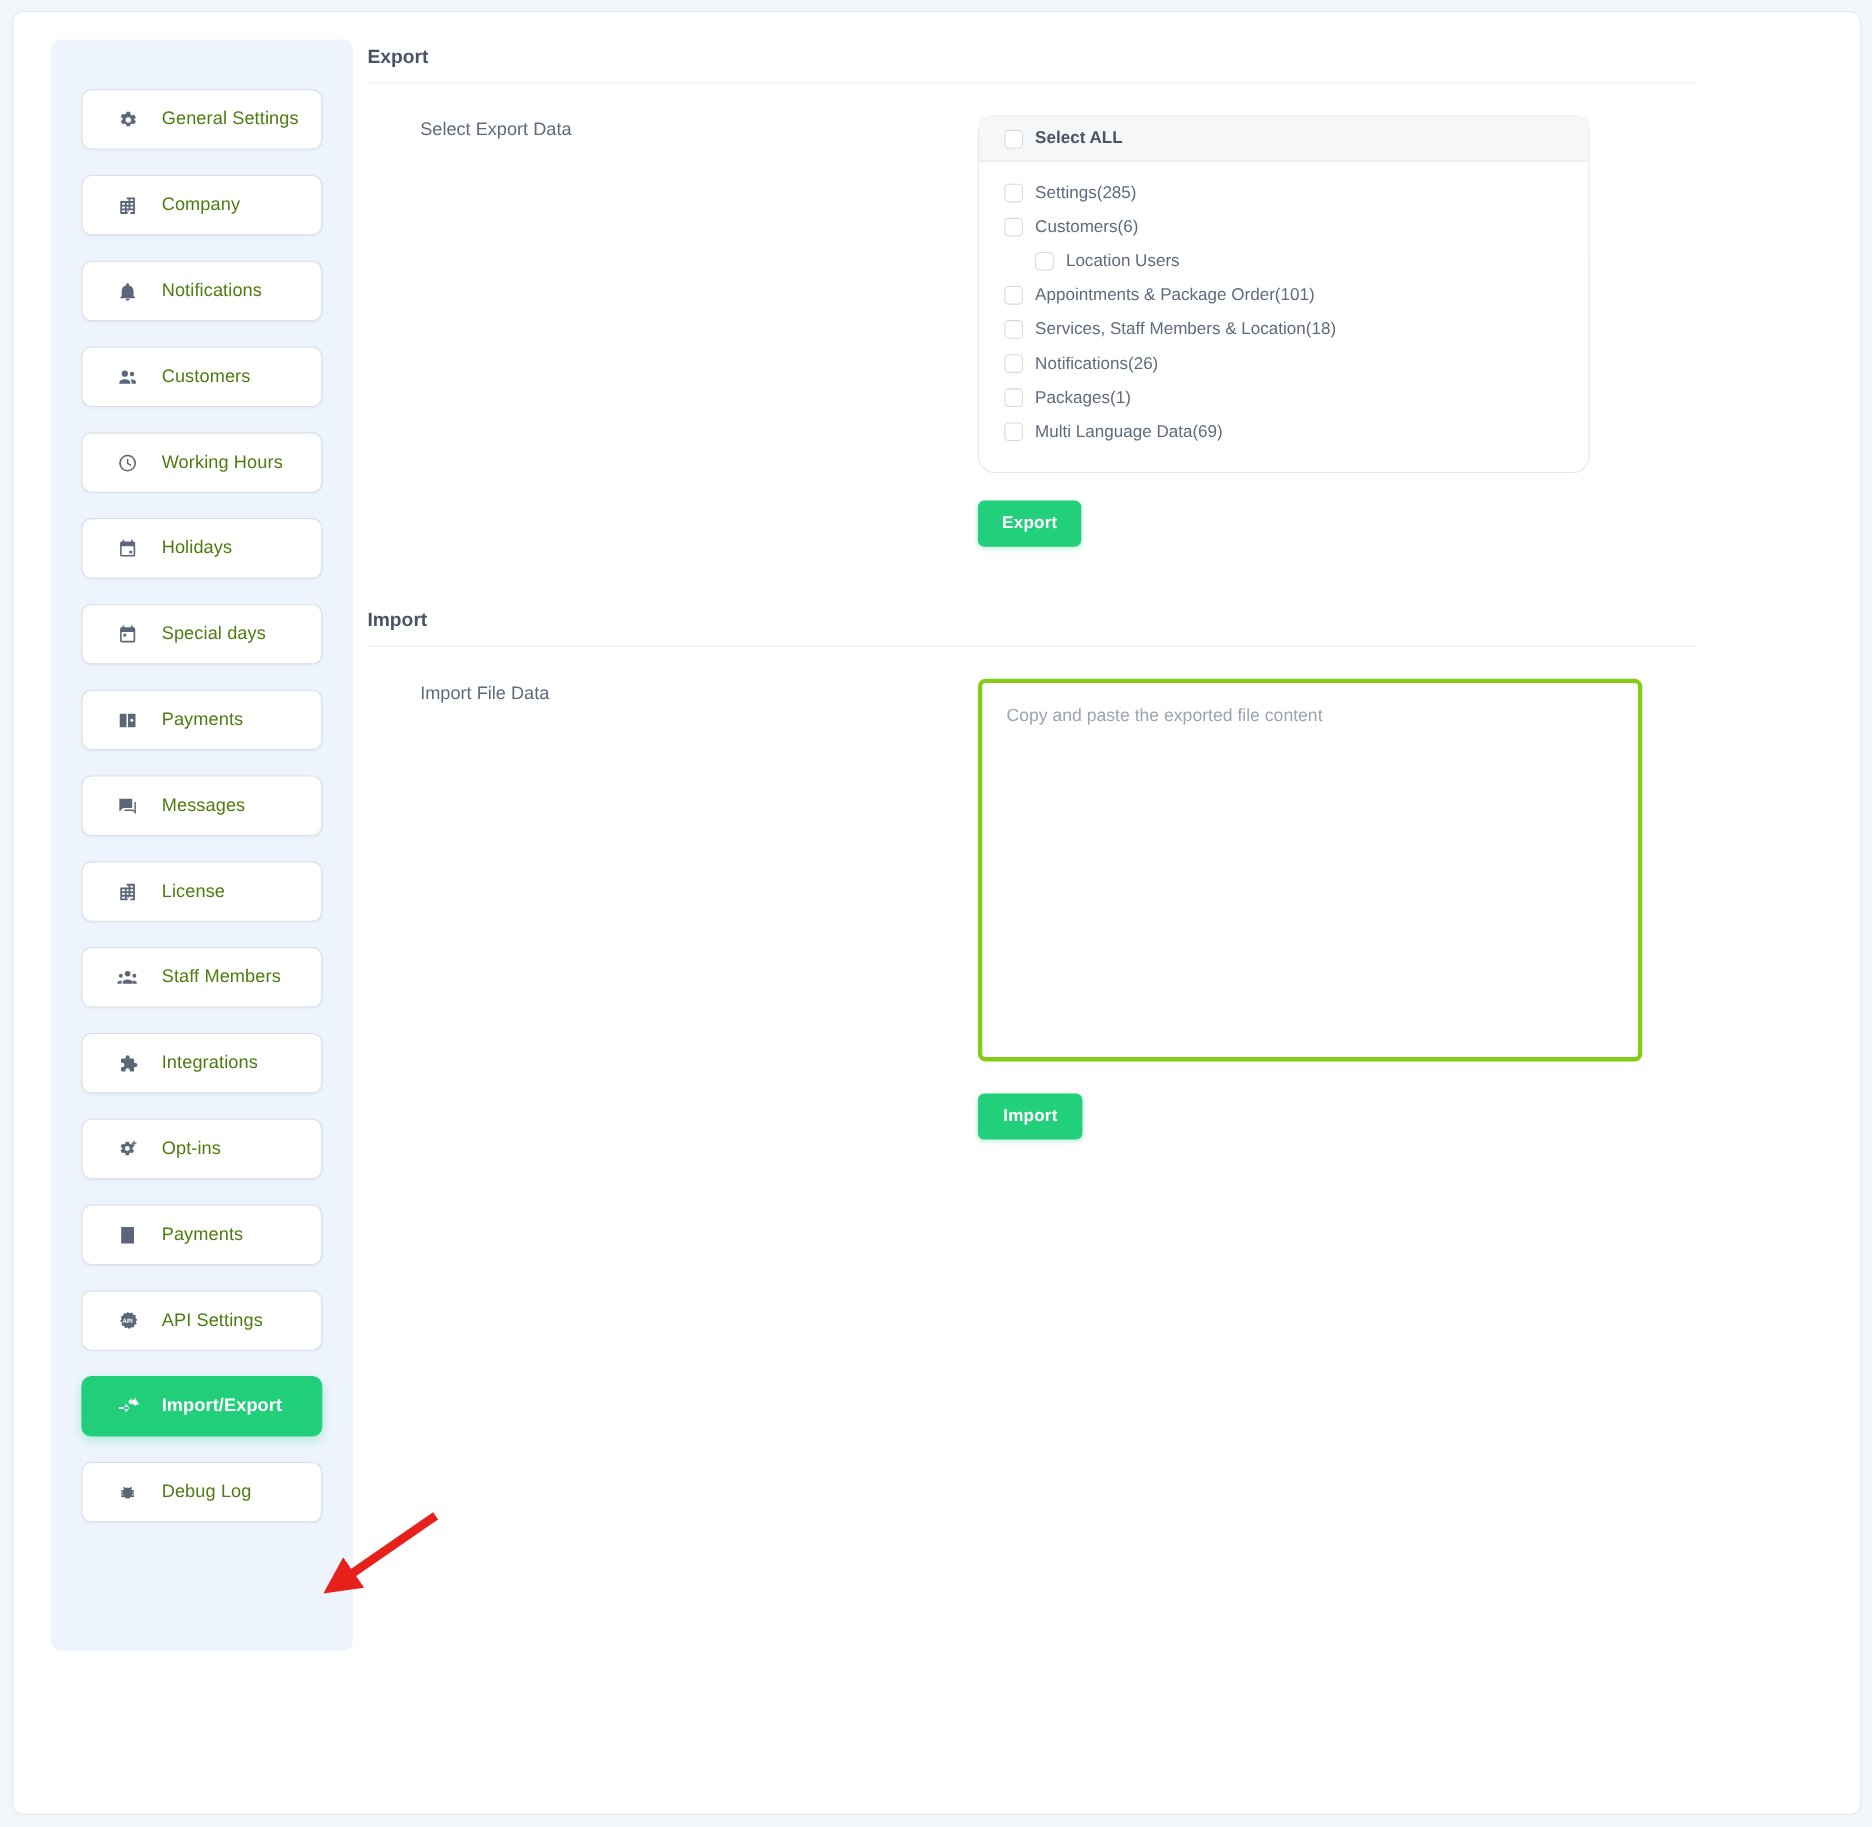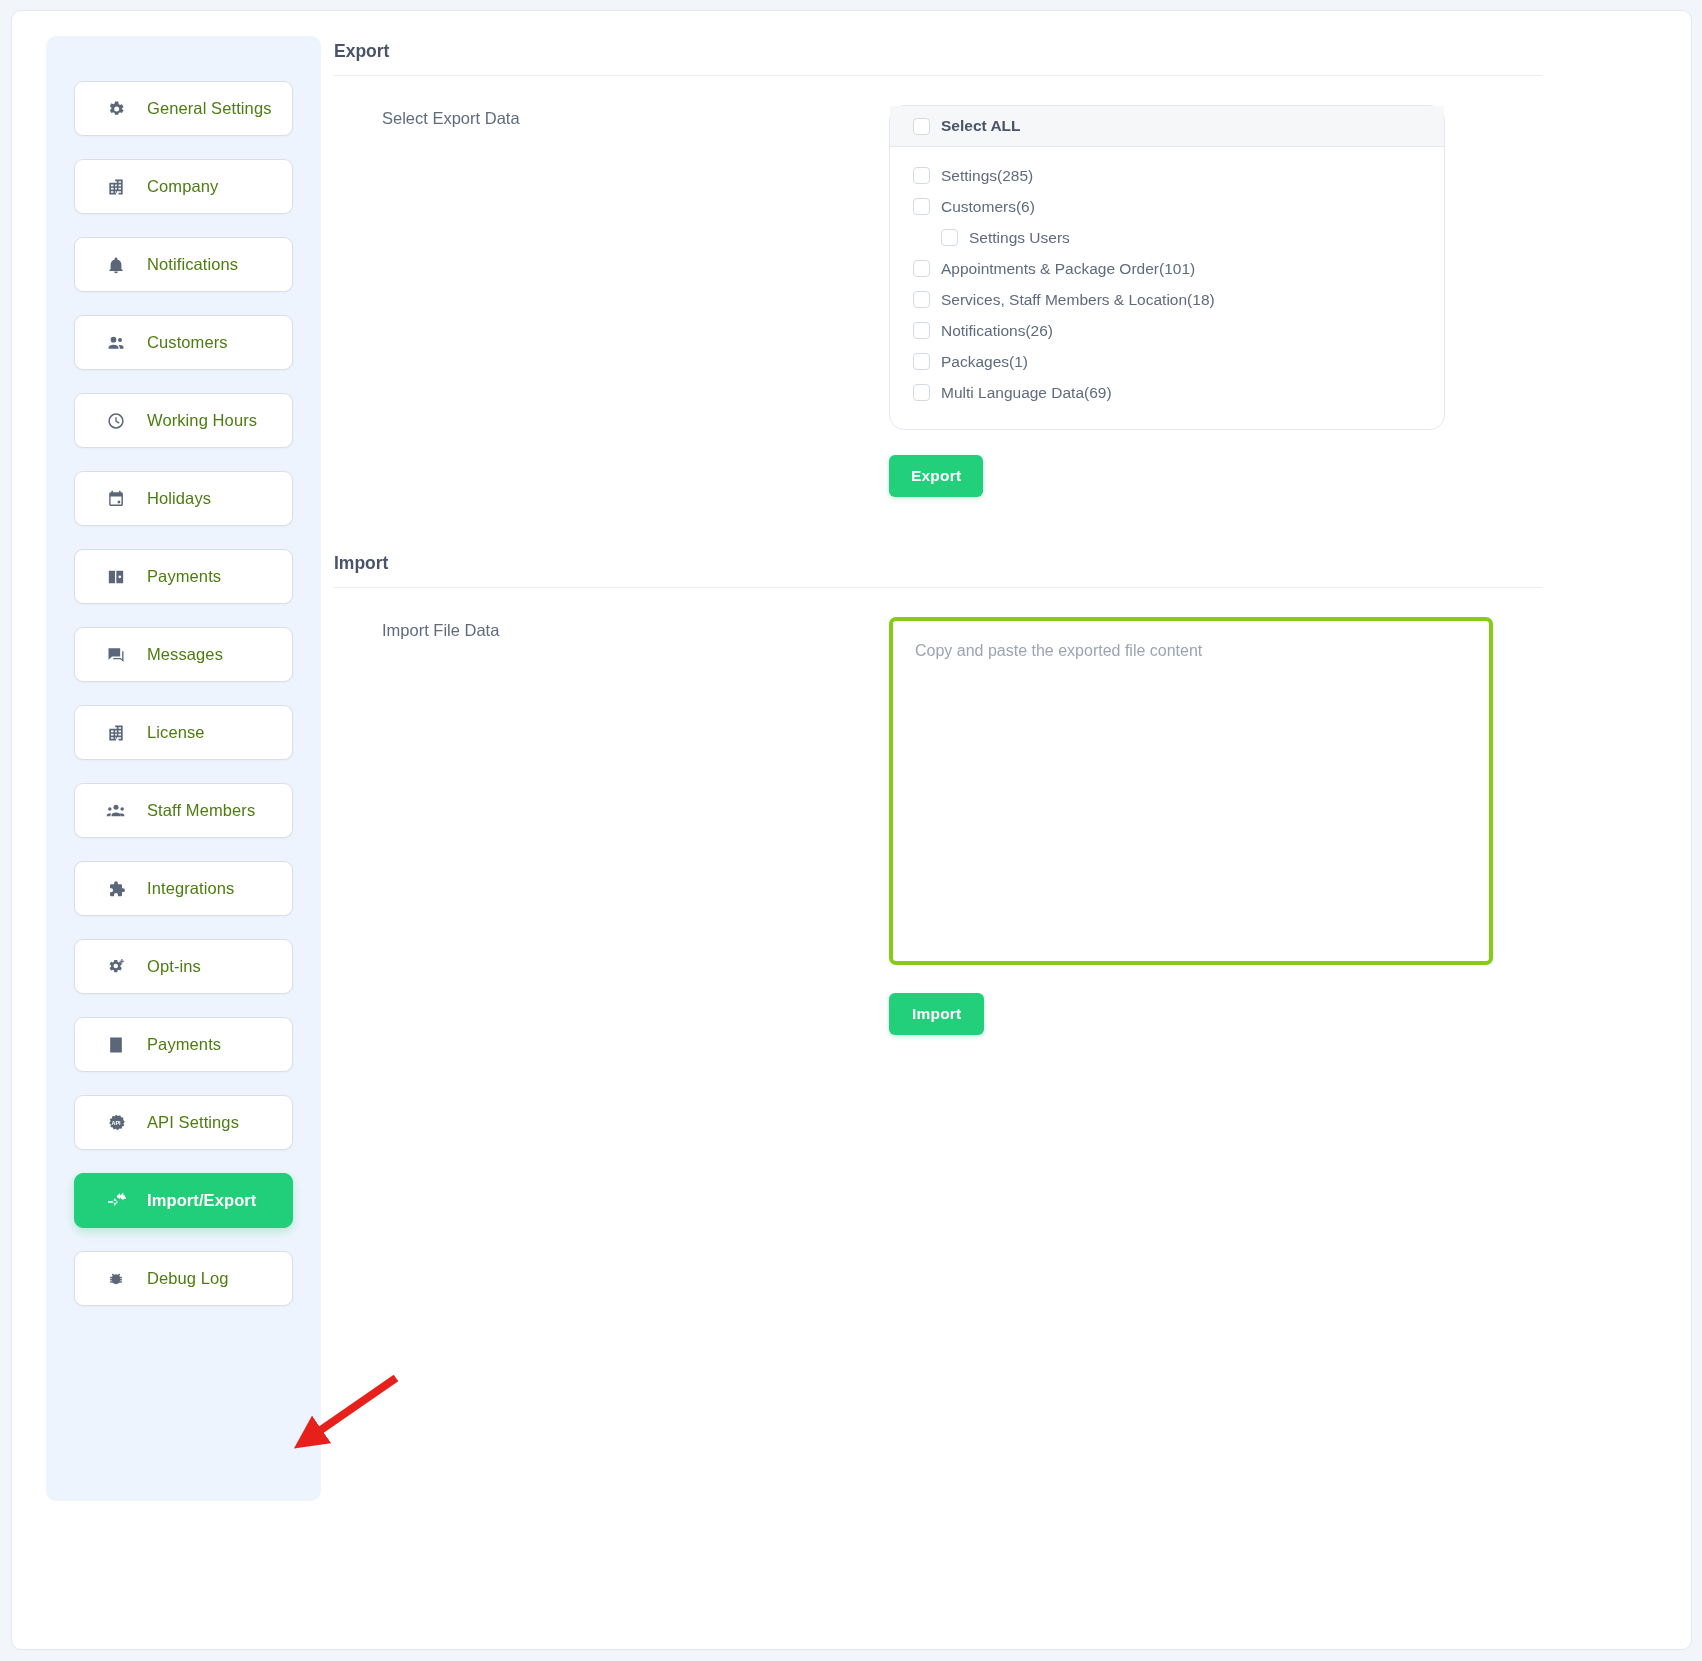--- a/index.html
+++ b/index.html
@@ -244,20 +244,28 @@
           <span class="nav-icon">
             <svg viewBox="0 0 24 24">
               <path d="M18.5 3.8h-1V2h-1.8v1.8H8.3V2H6.5v1.8h-1A1.8 1.8 0 003.8 5.6v13A1.8 1.8 0 005.5 20.4h13a1.8 1.8 0 001.8-1.8v-13a1.8 1.8 0 00-1.8-1.8zm0 14.8h-13V9h13v9.6zM14 14h3v3h-3z"></path>
             </svg>
           </span>
           <span class="nav-label">Holidays</span>
         </div>
         <div class="nav-item">
           <span class="nav-icon">
             <svg viewBox="0 0 24 24">
+              <path d="M18.5 3.8h-1V2h-1.8v1.8H8.3V2H6.5v1.8h-1A1.8 1.8 0 003.8 5.6v13A1.8 1.8 0 005.5 20.4h13a1.8 1.8 0 001.8-1.8v-13a1.8 1.8 0 00-1.8-1.8zm0 14.8h-13V9h13v9.6zM7.4 11h3v3h-3z"></path>
+            </svg>
+          </span>
+          <span class="nav-label">Special days</span>
+        </div>
+        <div class="nav-item">
+          <span class="nav-icon">
+            <svg viewBox="0 0 24 24">
               <path d="M3.4 4.6h7.4v14.8H3.4zM12.4 4.6H20a.6.6 0 01.6.6v13.6a.6.6 0 01-.6.6h-7.6zm4.2 8.9a1.7 1.7 0 100-3.4 1.7 1.7 0 000 3.4z"></path>
             </svg>
           </span>
           <span class="nav-label">Payments</span>
         </div>
         <div class="nav-item">
           <span class="nav-icon">
             <svg viewBox="0 0 24 24">
               <path d="M3 3.8h14v10H7.2L3 17.6zM19.4 7.4h1.6v13l-3.6-3.2h-8.8v-1.6h9.2l1.6 1.4z"></path>
             </svg>
@@ -358,21 +366,21 @@
                 <div class="cb-row">
                   <span class="cb"></span>
                   <span class="cb-label">Settings(285)</span>
                 </div>
                 <div class="cb-row">
                   <span class="cb"></span>
                   <span class="cb-label">Customers(6)</span>
                 </div>
                 <div class="cb-row indented">
                   <span class="cb"></span>
-                  <span class="cb-label">Settings Users</span>
+                  <span class="cb-label">Location Users</span>
                 </div>
                 <div class="cb-row">
                   <span class="cb"></span>
                   <span class="cb-label">Appointments &amp; Package Order(101)</span>
                 </div>
                 <div class="cb-row">
                   <span class="cb"></span>
                   <span class="cb-label">Services, Staff Members &amp; Location(18)</span>
                 </div>
                 <div class="cb-row">

